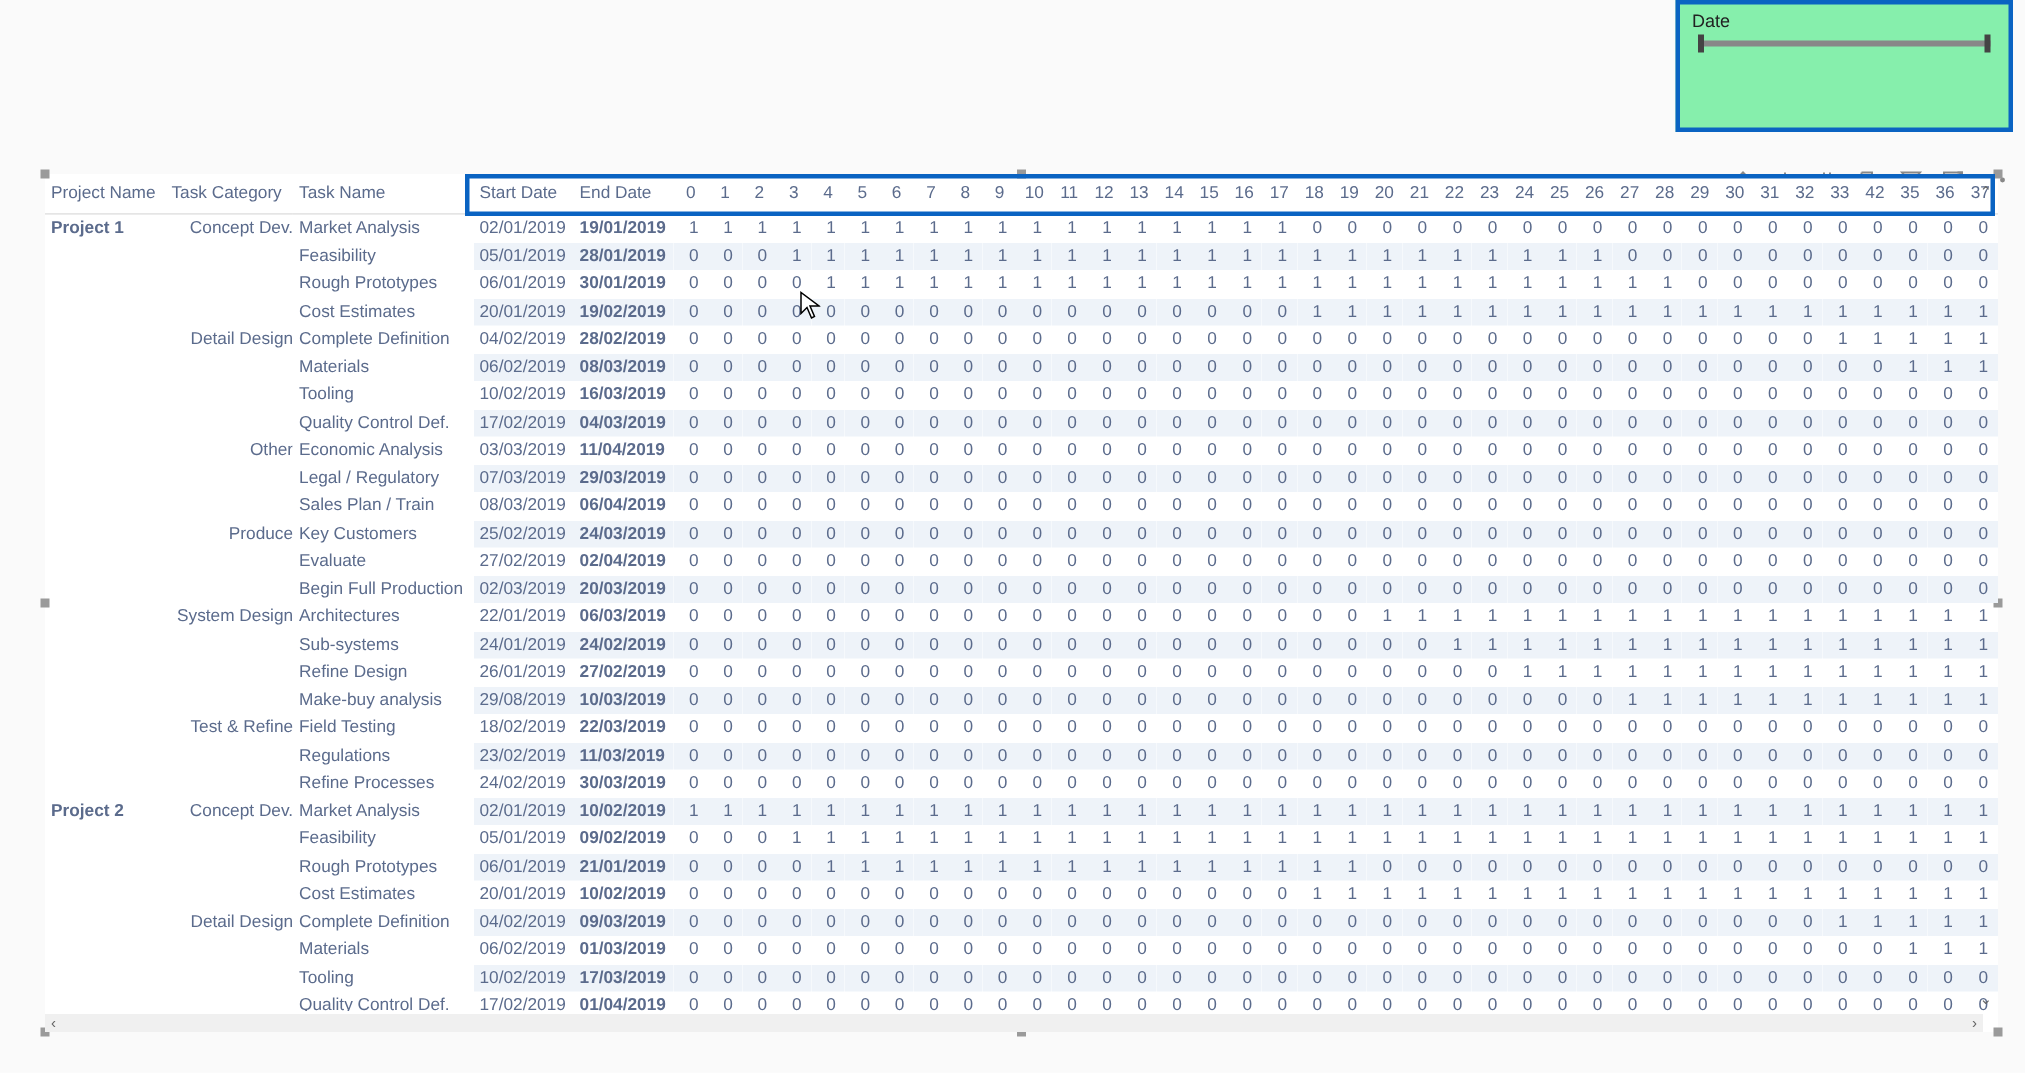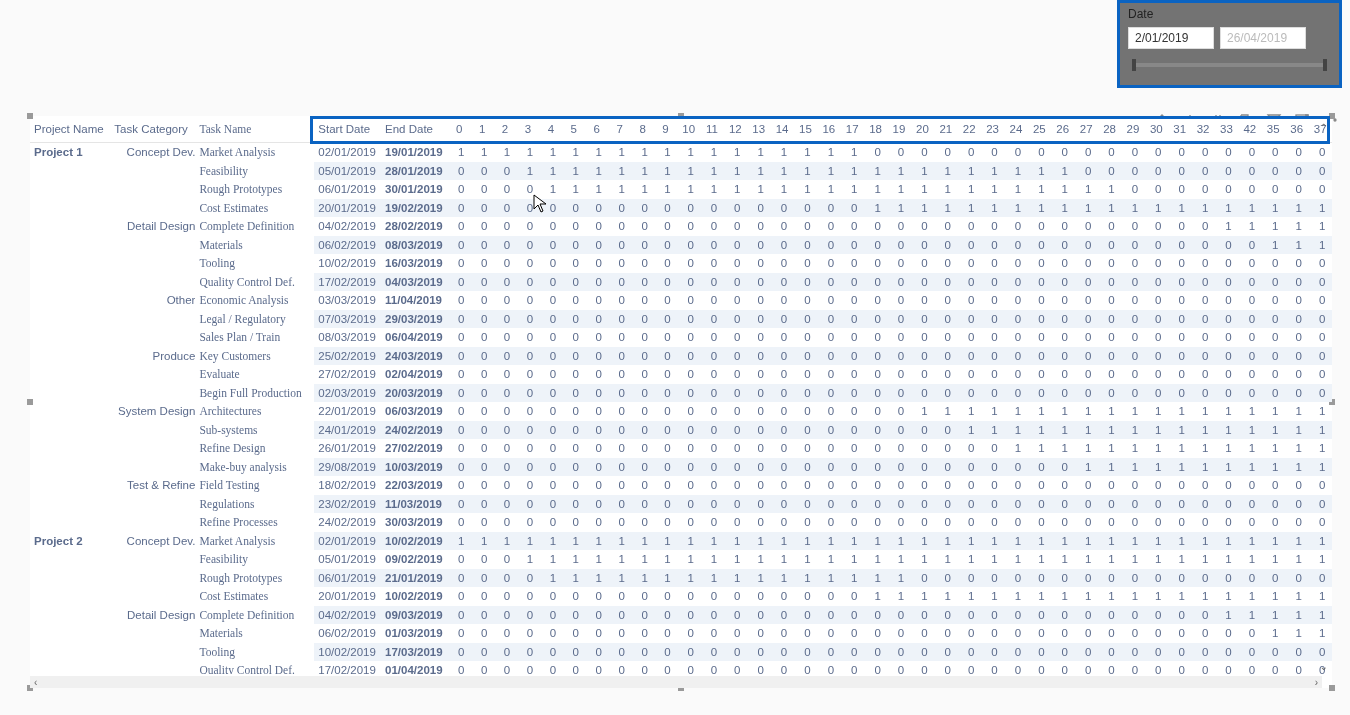--- a/index.html
+++ b/index.html
@@ -14,21 +14,21 @@
     overflow: hidden;
   }
   
   .date-slicer {
     position: absolute;
     top: 0;
     right: 8px;
     width: 225px;
     height: 88px;
     border: 3px solid #0a63c2;
-    background: #737373;
+    background: #86efac;
     box-sizing: border-box;
     padding: 4px 8px 8px 8px;
   }
   .date-slicer .label {
     font-size: 12px;
     color: #222;
     margin-bottom: 6px;
   }
   .date-slicer .inputs {
     display: flex;
@@ -150,21 +150,21 @@
   table.matrix tbody td {
     padding-left: 4px;
     color: #5b6b8c;
   }
   table.matrix tbody tr.alt td.dcell,
   table.matrix tbody tr.alt td.numcell {
     background: #eef3f9;
   }
   .col-pn { width: 78px; font-weight: bold; }
   .col-cat { width: 82px; text-align: right; }
-  .col-task{ width: 118px; font-family: Liberation Serif, serif; }
+  .col-task{ width: 118px; }
   .col-sd  { width: 64px; }
   .col-ed  { width: 64px; font-weight: bold; }
   .col-num { width: 22px; text-align:center; }
   td.numcell { text-align:center; color:#5b6b8c; }
   td.dcell { color:#5b6b8c;margin-left:48px; }
 
   
   .cursor {
     position: absolute;
     top: 194px; left: 533px;
@@ -189,24 +189,20 @@
   }
   .vscroll-caret-b {
     position:absolute; right:4px; bottom:16px; color:#666; font-size:10px;
   }
 </style>
 </head>
 <body>
 
 <div class="date-slicer">
   <div class="label">Date</div>
-  <div class="inputs">
-    <input type="text" value="2/01/2019" style="">
-    <input type="text" class="end" value="26/04/2019" style="">
-  </div>
   <div class="slider-track">
     <div class="slider-thumb" style="left:0;"></div>
     <div class="slider-thumb" style="right:0;"></div>
   </div>
 </div>
 
 <div class="toolbar">
   <span class="ticon">
       <svg viewBox="0 0 16 16">
         <path d="M8 13 V3 M4 7 L8 3 L12 7"></path>

